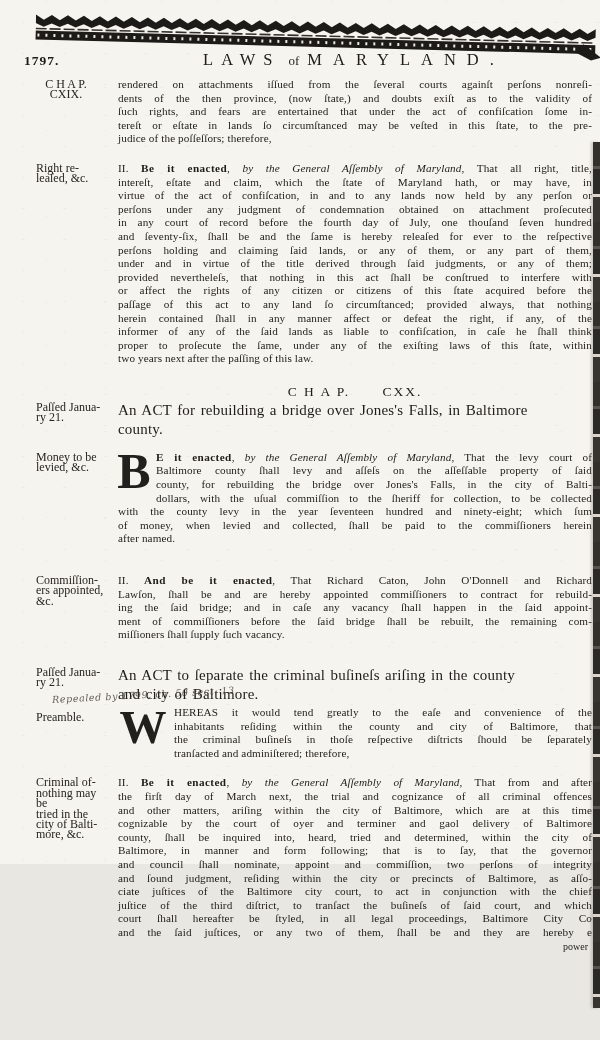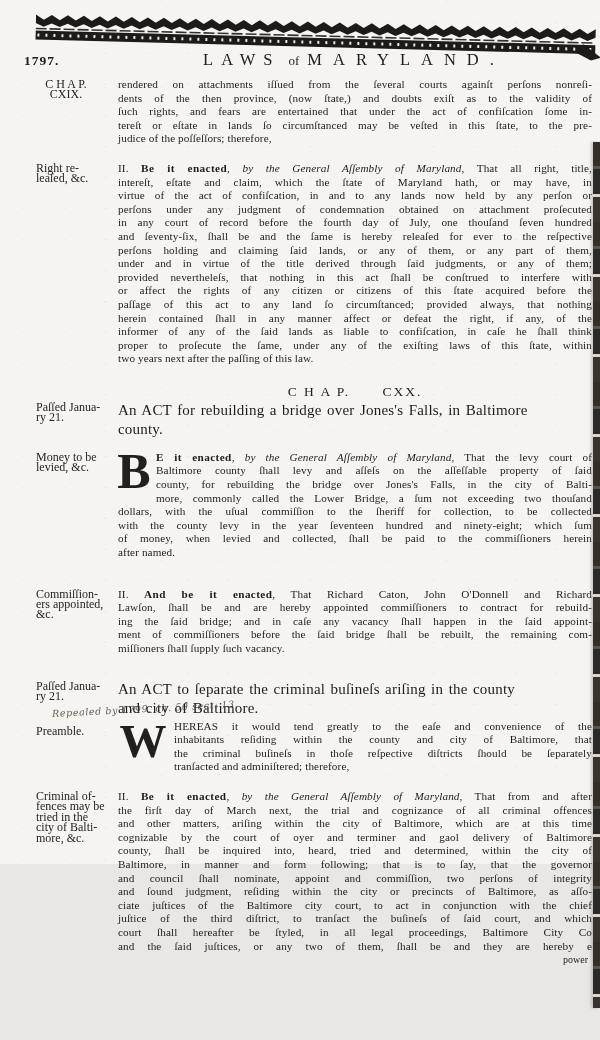--- a/index.html
+++ b/index.html
@@ -181,21 +181,20 @@
       <div class="margin-cell">
           <div class="mline">Money to be</div>
           <div class="mline">levied, &amp;c.</div>
         </div>
       <div class="para">
         <span class="dropcap dropcap-B">B</span>
         <div>
             <div class="line"><span class="bl">E it enacted</span><span>, </span><span class="it">by the General Aſſembly of Maryland</span><span>, That the levy court of</span></div>
             <div class="line">Baltimore county ſhall levy and aſſeſs on the aſſeſſable property of ſaid</div>
             <div class="line">county, for rebuilding the bridge over Jones's Falls, in the city of Balti-</div>
-            <div class="line">more, commonly called the Lower Bridge, a ſum not exceeding two thouſand</div>
             <div class="line">dollars, with the uſual commiſſion to the ſheriff for collection, to be collected</div>
             <div class="line">with the county levy in the year ſeventeen hundred and ninety-eight; which ſum</div>
             <div class="line">of money, when levied and collected, ſhall be paid to the commiſſioners herein</div>
             <div class="line last">after named.</div>
           </div>
       </div>
     </div>
 
     <div class="row mb24">
       <div class="margin-cell">
@@ -236,21 +235,21 @@
             <div class="line">inhabitants reſiding within the county and city of Baltimore, that</div>
             <div class="line">the criminal buſineſs in thoſe reſpective diſtricts ſhould be ſeparately</div>
             <div class="line last">tranſacted and adminiſtered; therefore,</div>
           </div>
       </div>
     </div>
 
     <div class="row">
       <div class="margin-cell">
           <div class="mline">Criminal of-</div>
-          <div class="mline">fences may be</div>
+          <div class="mline">nothing may be</div>
           <div class="mline">tried in the</div>
           <div class="mline">city of Balti-</div>
           <div class="mline">more, &amp;c.</div>
         </div>
       <div class="para">
         <div>
             <div class="line"><span>II. </span><span class="bl">Be it enacted</span><span>, </span><span class="it">by the General Aſſembly of Maryland</span><span>, That from and after</span></div>
             <div class="line">the firſt day of March next, the trial and cognizance of all criminal offences</div>
             <div class="line">and other matters, ariſing within the city of Baltimore, which are at this time</div>
             <div class="line">cognizable by the court of oyer and terminer and gaol delivery of Baltimore</div>

